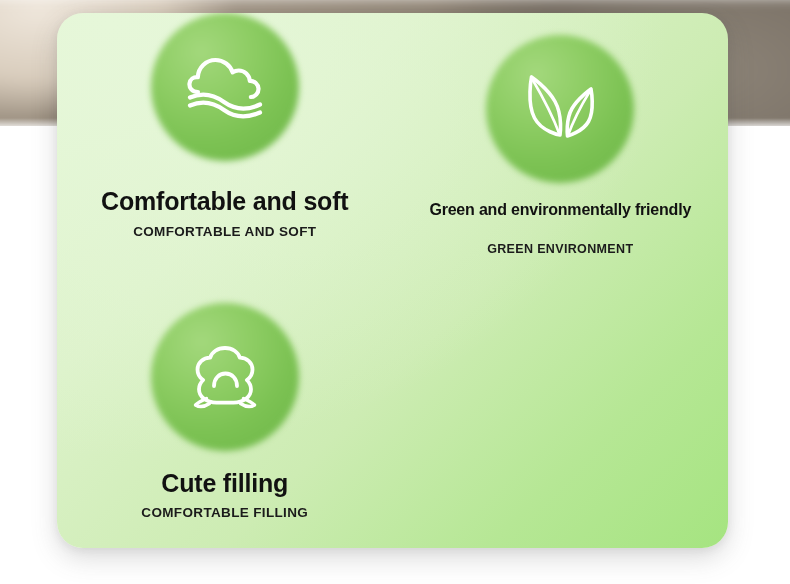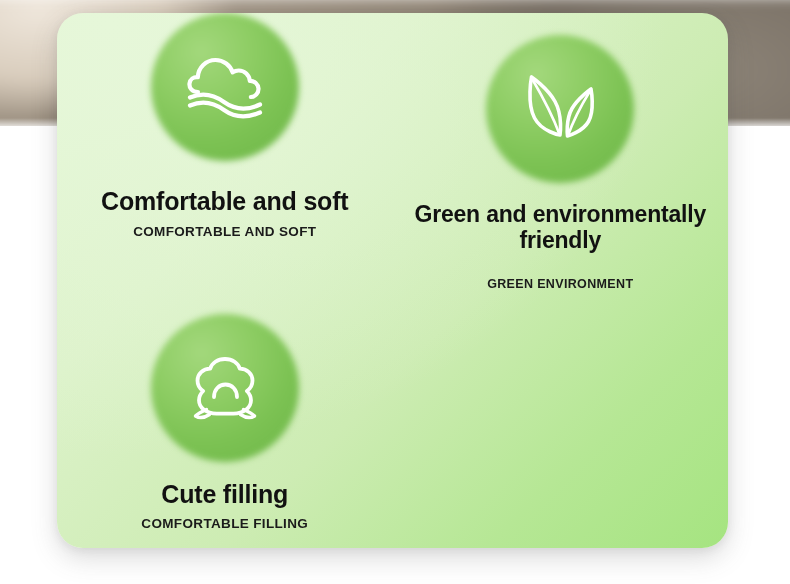--- a/index.html
+++ b/index.html
@@ -73,21 +73,21 @@
   
   .cap{
     position:relative;z-index:3;
     text-align:center;
     width:100%;
   }
   .cap .title{
     font-size:25px;font-weight:bold;color:#111111;
     letter-spacing:-0.2px;line-height:1.15;margin:0;
   }
-  .cap .title.sm{font-size:23px;}
+  .cap .title.sm{font-size:16px;}
   .cap .sub{
     margin:9px 0 0 0;
     font-size:13.5px;font-weight:bold;color:#1b1b1b;
     letter-spacing:0.35px;line-height:1.1;
   }
   .cap .sub.sm{font-size:12.5px;margin-top:24px;}
 
   .sp-1{height:26px;}
   .sp-2{height:18px;}
 </style>

